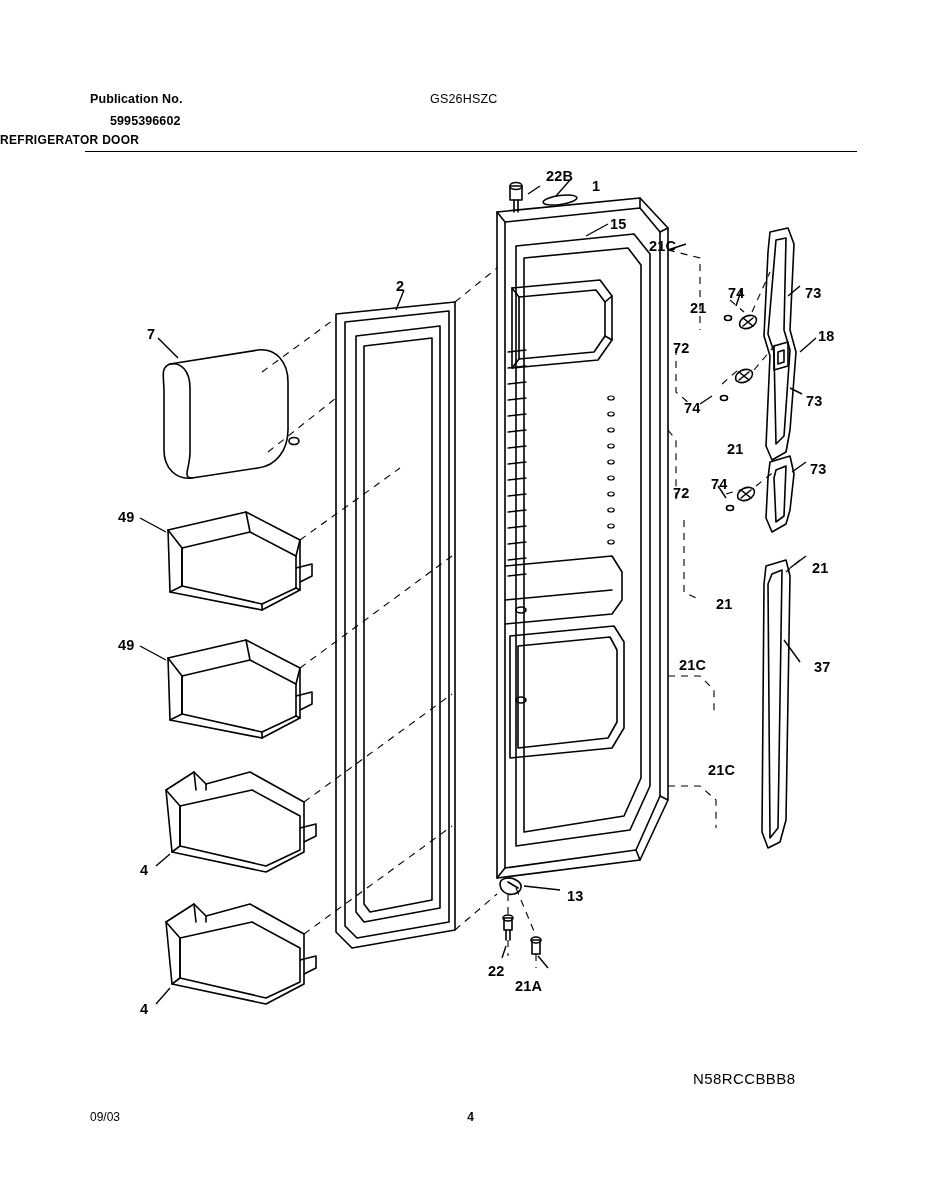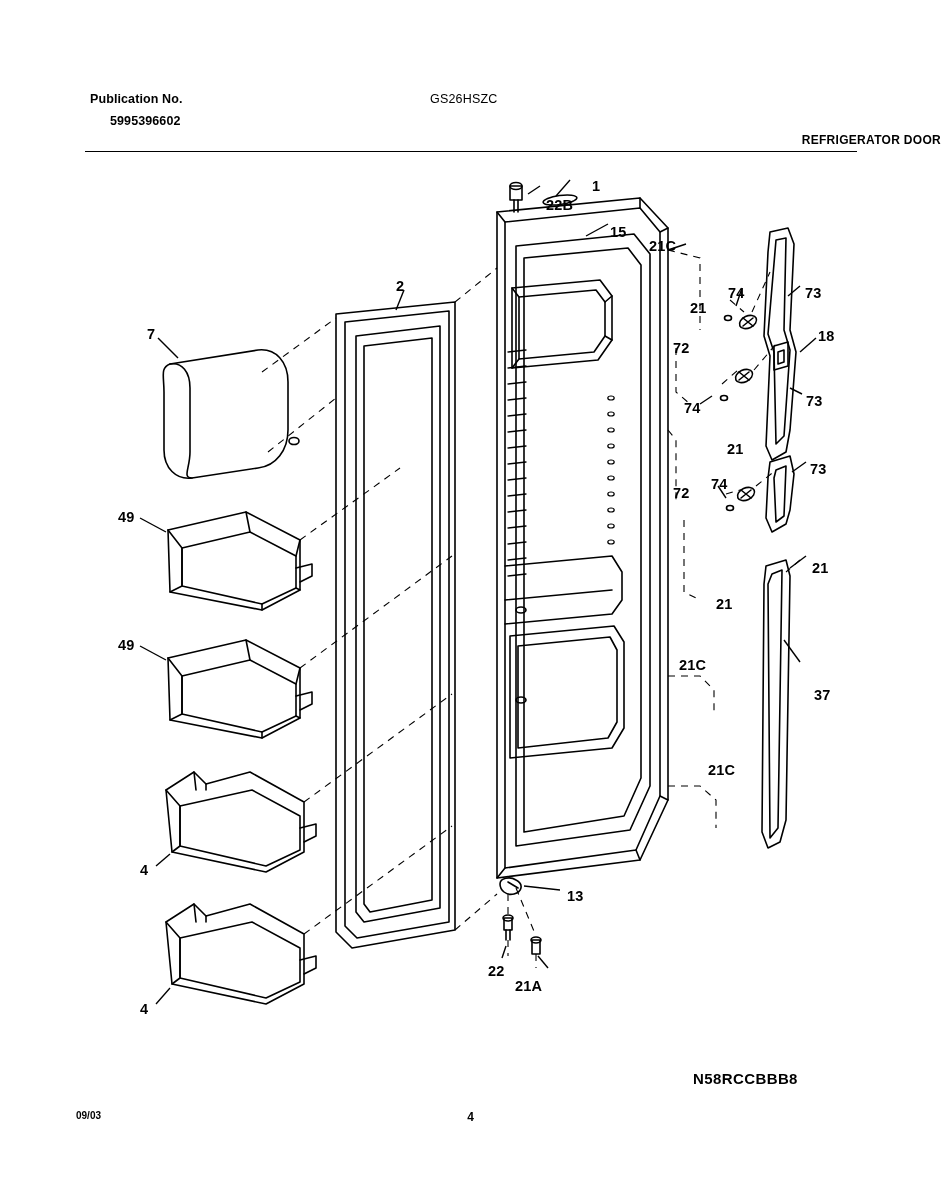--- a/index.html
+++ b/index.html
@@ -48,56 +48,56 @@
     top: 92px;
     font-size: 12.5px;
     font-weight: normal;
     letter-spacing: 0.2px;
   }
   .section-title {
     position: absolute;
     left: 0;
     top: 133px;
     width: 941px;
-    text-align: right;
+    text-align: left;
     font-size: 12px;
     font-weight: bold;
     letter-spacing: 0.3px;
   }
   .rule {
     position: absolute;
     left: 85px;
     top: 151px;
     width: 772px;
     height: 1px;
     background: #000;
   }
   
   .footer-date {
     position: absolute;
-    left: 76px;
+    left: 90px;
     top: 1110px;
-    font-size: 10px;
-    font-weight: bold;
+    font-size: 12px;
+    font-weight: normal;
   }
   .footer-page {
     position: absolute;
     left: 0;
     top: 1110px;
     width: 941px;
     text-align: center;
     font-size: 12px;
     font-weight: bold;
   }
   .diagram-code {
     position: absolute;
     left: 693px;
     top: 1070px;
     font-size: 15px;
-    font-weight: bold;
+    font-weight: normal;
     letter-spacing: 0.4px;
   }
   
   .callout {
     position: absolute;
     font-size: 14.5px;
     font-weight: bold;
     letter-spacing: 0.2px;
     white-space: nowrap;
   }
@@ -296,42 +296,42 @@
       <path d="M806 462 L792 472"></path>
       <path d="M816 338 L800 352"></path>
       <path d="M806 556 L790 568"></path>
       <path d="M742 288 L736 306"></path>
       <path d="M700 404 L712 396"></path>
       <path d="M718 486 L726 498"></path>
     </g>
   </svg>
 
   <div id="callout-layer">
-      <div class="callout" style="left: 546px; top: 168px; margin-top: 29px;">22B</div>
+      <div class="callout" style="left: 546px; top: 168px;">22B</div>
       <div class="callout" style="left: 592px; top: 178px;">1</div>
-      <div class="callout" style="left: 610px; top: 216px; margin-top: 8px;">15</div>
+      <div class="callout" style="left: 610px; top: 216px;">15</div>
       <div class="callout" style="left: 649px; top: 238px;">21C</div>
       <div class="callout" style="left: 690px; top: 300px;">21</div>
       <div class="callout" style="left: 728px; top: 285px;">74</div>
       <div class="callout" style="left: 805px; top: 285px;">73</div>
       <div class="callout" style="left: 818px; top: 328px;">18</div>
       <div class="callout" style="left: 673px; top: 340px;">72</div>
       <div class="callout" style="left: 396px; top: 278px;">2</div>
       <div class="callout" style="left: 147px; top: 326px;">7</div>
       <div class="callout" style="left: 684px; top: 400px;">74</div>
       <div class="callout" style="left: 806px; top: 393px;">73</div>
       <div class="callout" style="left: 727px; top: 441px;">21</div>
       <div class="callout" style="left: 810px; top: 461px;">73</div>
       <div class="callout" style="left: 711px; top: 476px;">74</div>
       <div class="callout" style="left: 673px; top: 485px;">72</div>
       <div class="callout" style="left: 118px; top: 509px;">49</div>
       <div class="callout" style="left: 812px; top: 560px;">21</div>
       <div class="callout" style="left: 716px; top: 596px;">21</div>
       <div class="callout" style="left: 118px; top: 637px;">49</div>
-      <div class="callout" style="left: 814px; top: 659px; margin-top: 28px;">37</div>
+      <div class="callout" style="left: 814px; top: 659px;">37</div>
       <div class="callout" style="left: 679px; top: 657px;">21C</div>
       <div class="callout" style="left: 708px; top: 762px;">21C</div>
       <div class="callout" style="left: 140px; top: 862px;">4</div>
       <div class="callout" style="left: 567px; top: 888px;">13</div>
       <div class="callout" style="left: 488px; top: 963px;">22</div>
       <div class="callout" style="left: 515px; top: 978px;">21A</div>
       <div class="callout" style="left: 140px; top: 1001px;">4</div>
     </div>
 
   <div class="diagram-code">N58RCCBBB8</div>

